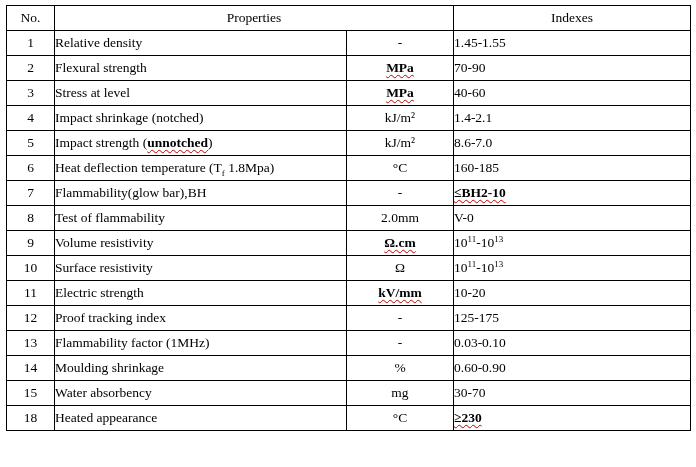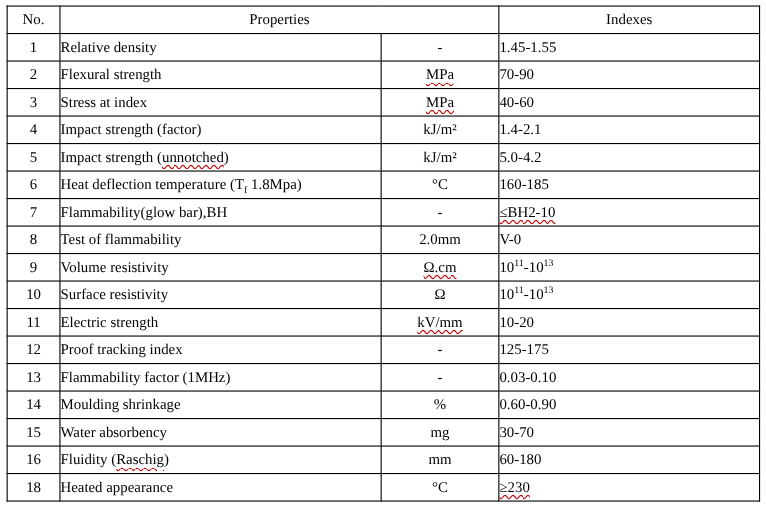--- a/index.html
+++ b/index.html
@@ -54,20 +54,21 @@
   }
   td.idx {
     text-align: left;
   }
   .u-wavy {
     text-decoration: underline;
     text-decoration-style: wavy;
     text-decoration-color: #c00000;
     text-decoration-thickness: 1px;
     text-underline-offset: 2px;
+    font-weight: bold;
   }
   sup, sub {
     font-size: 9px;
     line-height: 0;
   }
 </style>
 </head>
 <body>
 
 <div class="sheet">
@@ -93,35 +94,35 @@
         <td class="idx">1.45-1.55</td>
       </tr>
       <tr>
         <td class="no">2</td>
         <td class="prop">Flexural strength</td>
         <td class="unit"><span class="u-wavy">MPa</span></td>
         <td class="idx">70-90</td>
       </tr>
       <tr>
         <td class="no">3</td>
-        <td class="prop">Stress at index</td>
+        <td class="prop">Stress at level</td>
         <td class="unit"><span class="u-wavy">MPa</span></td>
         <td class="idx">40-60</td>
       </tr>
       <tr>
         <td class="no">4</td>
-        <td class="prop">Impact strength (factor)</td>
+        <td class="prop">Impact shrinkage (notched)</td>
         <td class="unit">kJ/m²</td>
         <td class="idx">1.4-2.1</td>
       </tr>
       <tr>
         <td class="no">5</td>
         <td class="prop">Impact strength (<span class="u-wavy">unnotched</span>)</td>
         <td class="unit">kJ/m²</td>
-        <td class="idx">5.0-4.2</td>
+        <td class="idx">8.6-7.0</td>
       </tr>
       <tr>
         <td class="no">6</td>
         <td class="prop">Heat deflection temperature (T<sub>f</sub> 1.8Mpa)</td>
         <td class="unit">°C</td>
         <td class="idx">160-185</td>
       </tr>
       <tr>
         <td class="no">7</td>
         <td class="prop">Flammability(glow bar),BH</td>
@@ -170,26 +171,20 @@
         <td class="unit">%</td>
         <td class="idx">0.60-0.90</td>
       </tr>
       <tr>
         <td class="no">15</td>
         <td class="prop">Water absorbency</td>
         <td class="unit">mg</td>
         <td class="idx">30-70</td>
       </tr>
       <tr>
-        <td class="no">16</td>
-        <td class="prop">Fluidity (<span class="u-wavy">Raschig</span>)</td>
-        <td class="unit">mm</td>
-        <td class="idx">60-180</td>
-      </tr>
-      <tr>
         <td class="no">18</td>
         <td class="prop">Heated appearance</td>
         <td class="unit">°C</td>
         <td class="idx"><span class="u-wavy">≥230</span></td>
       </tr>
     </tbody>
   </table>
 </div>
 
 </body></html>

